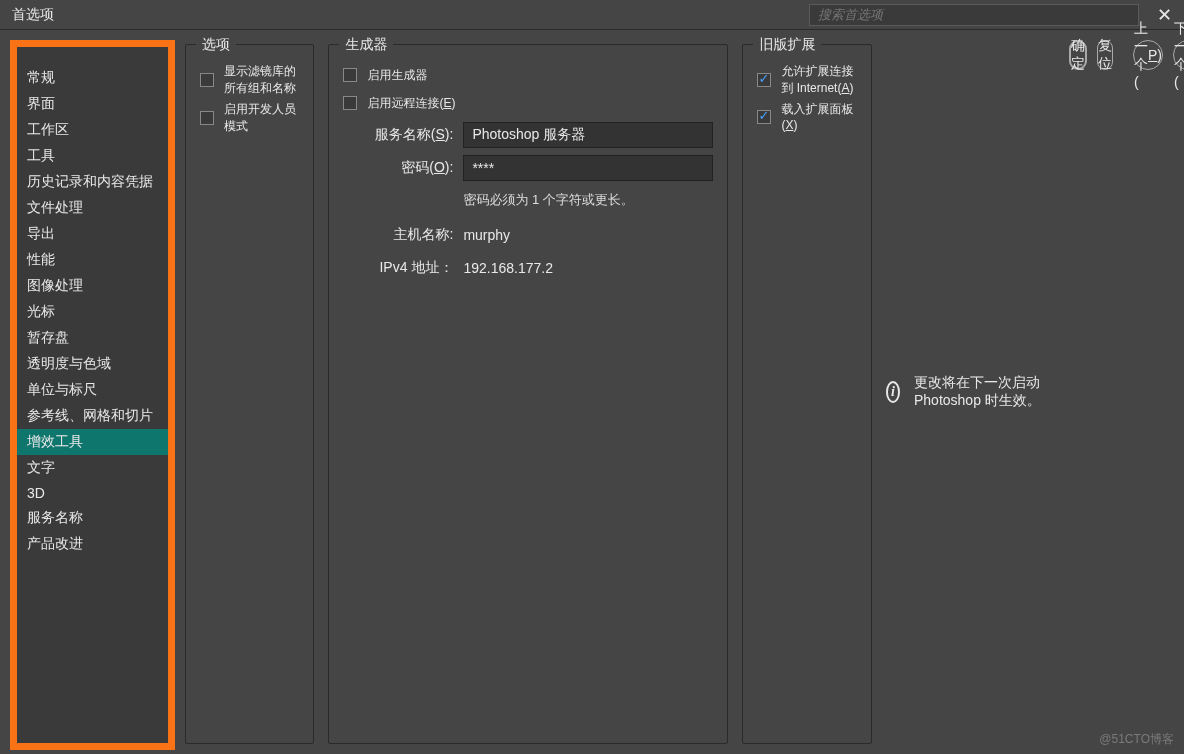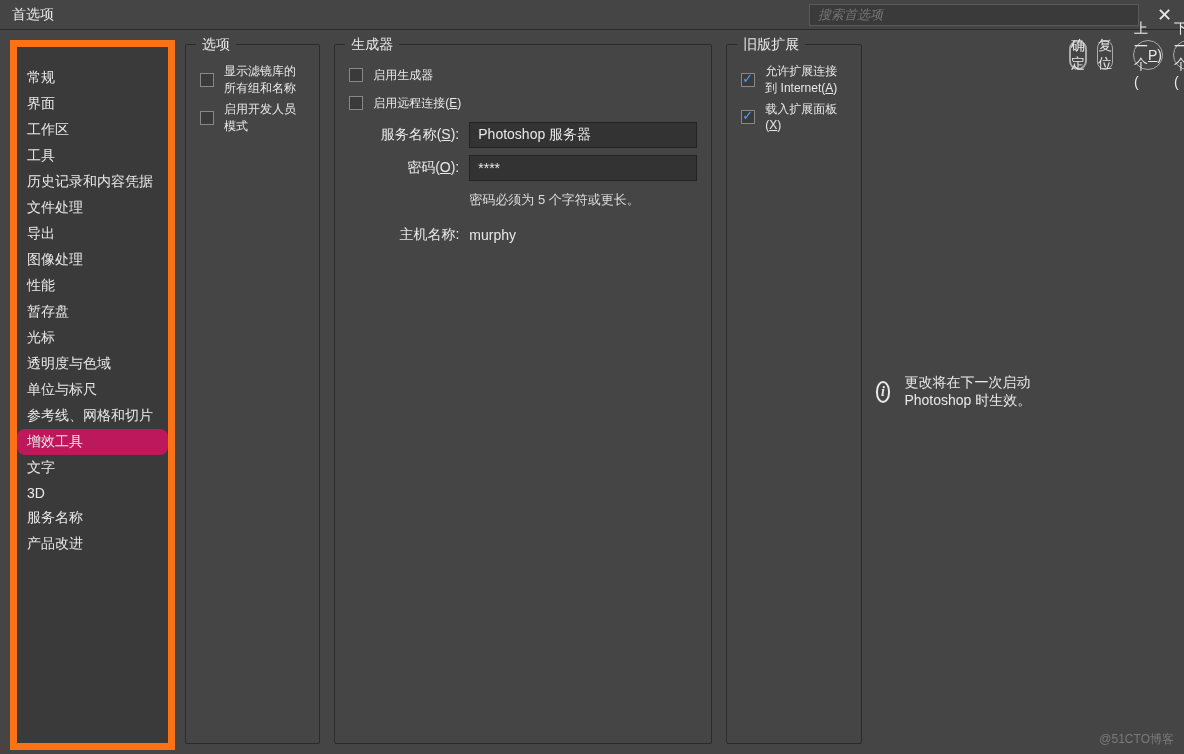--- a/index.html
+++ b/index.html
@@ -8,35 +8,35 @@
 .titlebar { height: 30px; background: #454545; border-bottom: 1px solid #2a2a2a; display: flex; align-items: center; padding: 6px 12px; }
 .titlebar-title { flex: 0 0 auto; font-size: 14px; }
 .titlebar-spacer { flex: 1; }
 .search-box { width: 330px; height: 22px; background: #3a3a3a; border: 1px solid #5a5a5a; color: #86efac; font-style: italic; padding: 0 8px; font-size: 13px; }
 .close-x { margin-left: 18px; font-size: 18px; cursor: pointer; font-weight: 300; }
 
 .main { position: absolute; top: 30px; left: 0; right: 0; bottom: 0; display: flex; padding: 10px; gap: 10px; }
 
 .sidebar { width: 165px; background: #3a3a3a; border: 7px solid #f97316; padding: 18px 0; flex-shrink: 0; height: 710px; }
 .sidebar-item { padding: 4px 10px; font-size: 14px; cursor: pointer; white-space: nowrap; }
-.sidebar-item.active { background: #be185d; border-radius: 8px; }
+.sidebar-item.active { background: #0f766e; }
 
 .content { flex: 1; display: flex; flex-direction: row; gap: 14px; }
 
 .group { border: 1px solid #2a2a2a; border-radius: 2px; position: relative; padding: 14px 14px 10px 14px; margin-top: 4px; }
 .group-title { position: absolute; top: -9px; left: 10px; background: #454545; padding: 0 6px; font-size: 14px; }
 .row { display: flex; align-items: center; margin: 4px 0; min-height: 24px; }
 .cb { width: 14px; height: 14px; border: 1px solid #888; background: #3a3a3a; margin-right: 10px; flex-shrink: 0; position: relative; cursor: pointer; }
 .cb.checked::after { content: "✓"; color: #4aa3ff; position: absolute; top: -3px; left: 0px; font-size: 13px; }
 .row-label { font-size: 12px; }
 .u { text-decoration: underline; }
 
 .field-row { display: flex; align-items: center; margin: 7px 0; min-height: 26px; }
 .field-label { width: 110px; text-align: right; margin-right: 10px; font-size: 14px; }
-.text-input { width: 228px; height: 26px; background: #333; border: 1px solid #222; color: #e8e8e8; padding: 0 8px; font-size: 14px; }
+.text-input { width: 250px; height: 26px; background: #333; border: 1px solid #222; color: #e8e8e8; padding: 0 8px; font-size: 14px; }
 .field-value { font-size: 14px; margin-left: 0; }
 .hint { margin-left: 120px; font-size: 13px; color: #ddd; padding: 3px 0 6px 0; }
 
 .info-row { display: flex; align-items: center; justify-content: center; gap: 14px; padding: 8px 0; font-size: 14px; }
 .info-icon { width: 22px; height: 22px; border: 2px solid #e8e8e8; border-radius: 50%; display: flex; align-items: center; justify-content: center; font-weight: bold; font-size: 14px; font-family: Georgia, serif; font-style: italic; }
 
 .buttons { width: 105px; display: flex; flex-direction: row; gap: 10px; flex-shrink: 0; }
 .btn { height: 30px; border: 1px solid #aaa; border-radius: 15px; background: transparent; color: #e8e8e8; font-size: 14px; cursor: pointer; display: flex; align-items: center; justify-content: center; }
 .btn.primary { border-width: 2px; }
 .buttons .gap { height: 12px; }
@@ -55,24 +55,24 @@
 
 <div class="main">
   <div class="sidebar" id="sidebar">
       <div class="sidebar-item">常规</div>
       <div class="sidebar-item">界面</div>
       <div class="sidebar-item">工作区</div>
       <div class="sidebar-item">工具</div>
       <div class="sidebar-item">历史记录和内容凭据</div>
       <div class="sidebar-item">文件处理</div>
       <div class="sidebar-item">导出</div>
+      <div class="sidebar-item">性能</div>
       <div class="sidebar-item">图像处理</div>
-      <div class="sidebar-item">性能</div>
+      <div class="sidebar-item">光标</div>
       <div class="sidebar-item">暂存盘</div>
-      <div class="sidebar-item">光标</div>
       <div class="sidebar-item">透明度与色域</div>
       <div class="sidebar-item">单位与标尺</div>
       <div class="sidebar-item">参考线、网格和切片</div>
       <div class="sidebar-item active">增效工具</div>
       <div class="sidebar-item">文字</div>
       <div class="sidebar-item">3D</div>
       <div class="sidebar-item">服务名称</div>
       <div class="sidebar-item">产品改进</div>
     </div>
 
@@ -101,24 +101,28 @@
         <span class="row-label"><span>启用远程连接(</span><span class="u">E</span><span>)</span></span>
       </div>
       <div class="field-row">
         <span class="field-label"><span>服务名称(</span><span class="u">S</span><span>):</span></span>
         <input class="text-input" value="Photoshop 服务器" style="">
       </div>
       <div class="field-row">
         <span class="field-label"><span>密码(</span><span class="u">O</span><span>):</span></span>
         <input class="text-input" value="****" style="">
       </div>
-      <div class="hint">密码必须为 5 个字符或更长。</div>
+      <div class="hint">密码必须为 1 个字符或更长。</div>
       <div class="field-row">
         <span class="field-label">主机名称:</span>
         <span class="field-value">murphy</span>
+      </div>
+      <div class="field-row">
+        <span class="field-label">IPv4 地址：</span>
+        <span class="field-value">192.168.177.2</span>
       </div>
     </div>
 
     <div class="group">
       <span class="group-title">旧版扩展</span>
       <div class="row">
         <span class="cb checked"></span>
         <span class="row-label"><span>允许扩展连接到 Internet(</span><span class="u">A</span><span>)</span></span>
       </div>
       <div class="row">

